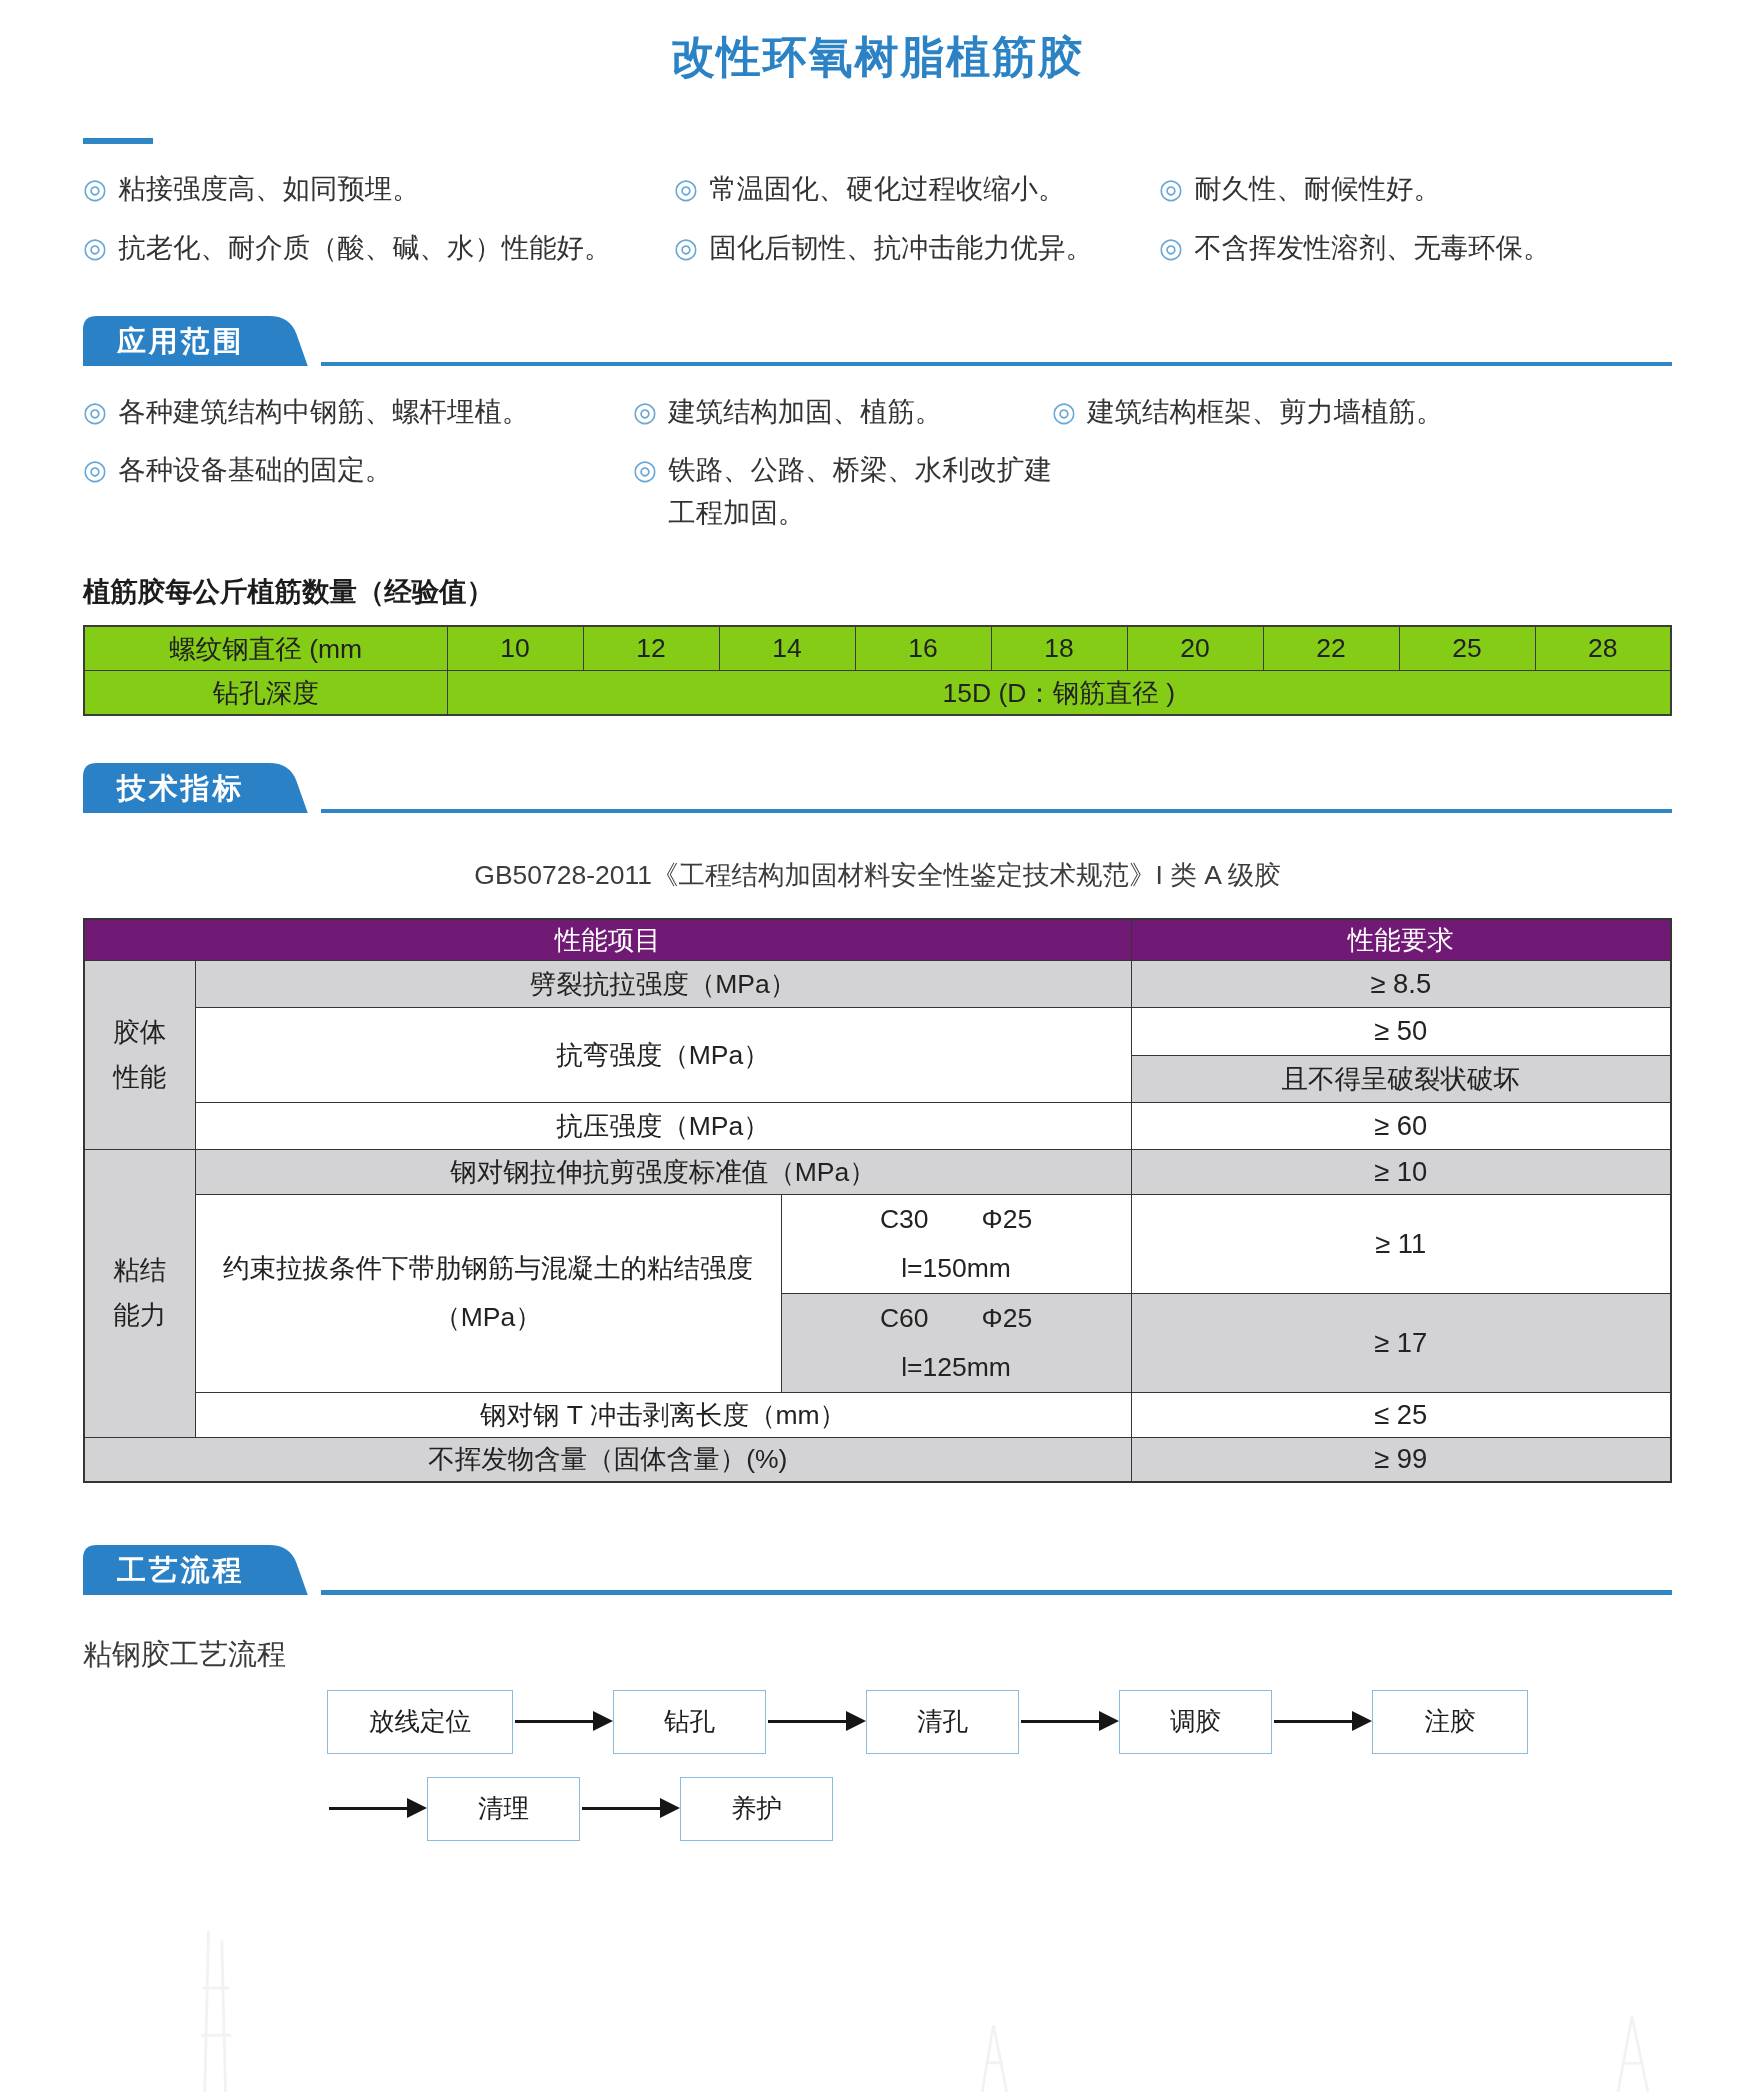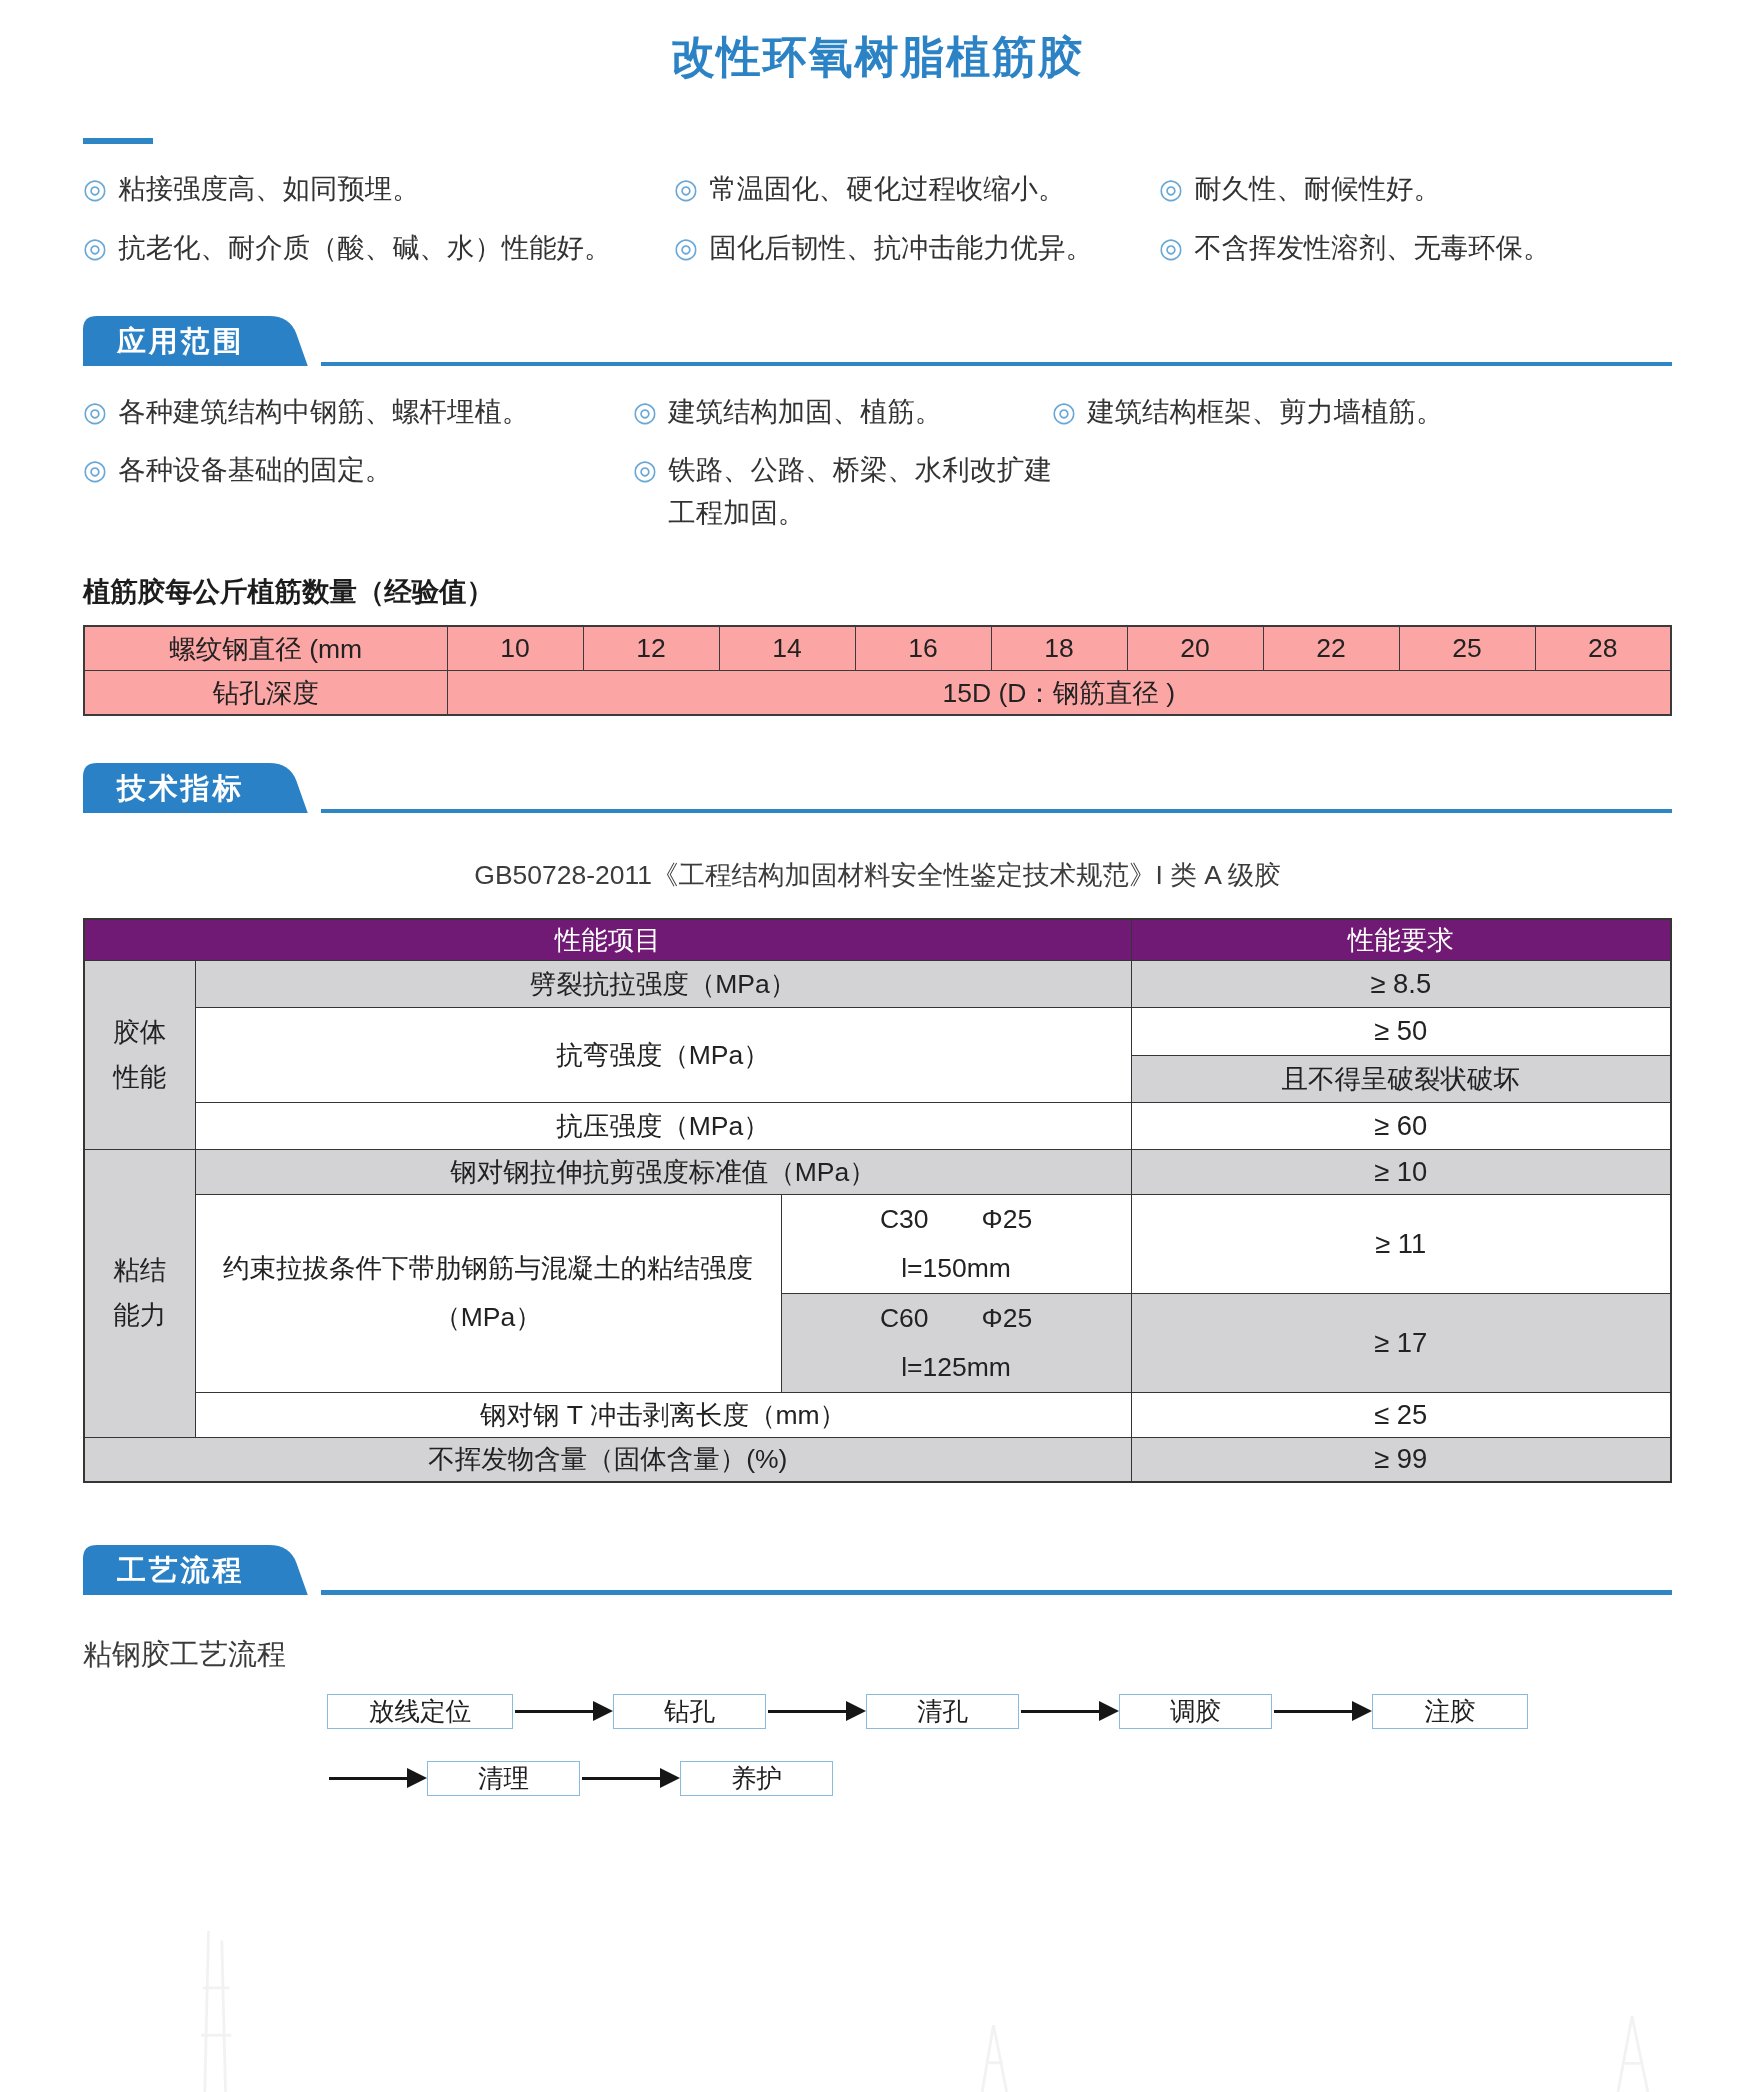--- a/index.html
+++ b/index.html
@@ -28,38 +28,38 @@
   .features-grid{grid-template-columns:591px 485px 1fr;}
   .apps-grid{grid-template-columns:550px 419px 1fr;}
   .bul-item{display:flex;align-items:flex-start;line-height:1.55;}
   .bullet{color:#69a8d6;font-size:27.4px;margin-right:11.4px;flex:none;}
 
   
   .tbl-caption{margin-top:40px;font-size:27.4px;font-weight:700;color:#1c1c1c;}
   table{border-collapse:collapse;table-layout:fixed;}
   .rebar-table{width:1589px;margin-top:15px;border:2.8px solid #3b3b3b;font-size:26.5px;color:#222;}
   .rebar-table td{border:1.9px solid #3b3b3b;text-align:center;height:43px;padding:0;}
-  .row-gray td{background:#fca5a5;}
+  .row-gray td{background:#84cc16;}
   .rebar-label{font-size:26.5px;}
 
   
   .gb-note{margin-top:44px;text-align:center;font-size:26.5px;color:#3c3c3c;}
   .tech-table{width:1589px;margin-top:24.6px;border:2.8px solid #353535;font-size:26.5px;color:#222;}
   .tech-table th{background:#701a75;color:#fff;font-weight:400;font-size:26.5px;border:1.9px solid #353535;height:40px;padding:0;margin-top:33px;}
   .tech-table td{border:1.9px solid #353535;text-align:center;padding:0;}
   .cell-gray{background:#d3d3d5;}
   .group-cell{background:#d3d3d5;white-space:pre-line;line-height:1.7;font-size:26.5px;}
   .preline{white-space:pre-line;line-height:1.85;}
   .val{font-size:27.4px;}
 
   
   .process-subtitle{margin-top:40px;font-size:29px;color:#3a3a3a;}
   .flow{margin-top:15px;display:flex;flex-direction:column;row-gap:23px;}
   .flow-row{display:flex;align-items:center;margin-left:244px;}
-  .step-box{box-sizing:border-box;height:35px;border:1.9px solid #8abbdd;background:#fff;
+  .step-box{box-sizing:border-box;height:64px;border:1.9px solid #8abbdd;background:#fff;
     display:flex;align-items:center;justify-content:center;font-size:25.6px;color:#1e1e1e;flex:none;}
   .w-lg{width:186px;} .w-md{width:153px;} .w-end{width:156px;}
   .arrow{width:100px;height:44px;position:relative;flex:none;}
   .arrow::before{content:"";position:absolute;left:1.9px;right:17px;top:50%;height:2.8px;margin-top:-1.9px;background:#161616;}
   .arrow::after{content:"";position:absolute;right:0;top:50%;margin-top:-10.4px;
     border-left:20px solid #161616;border-top:10.4px solid transparent;border-bottom:10.4px solid transparent;}
 
   
   .wm{position:absolute;opacity:0.08;pointer-events:none;}
 

